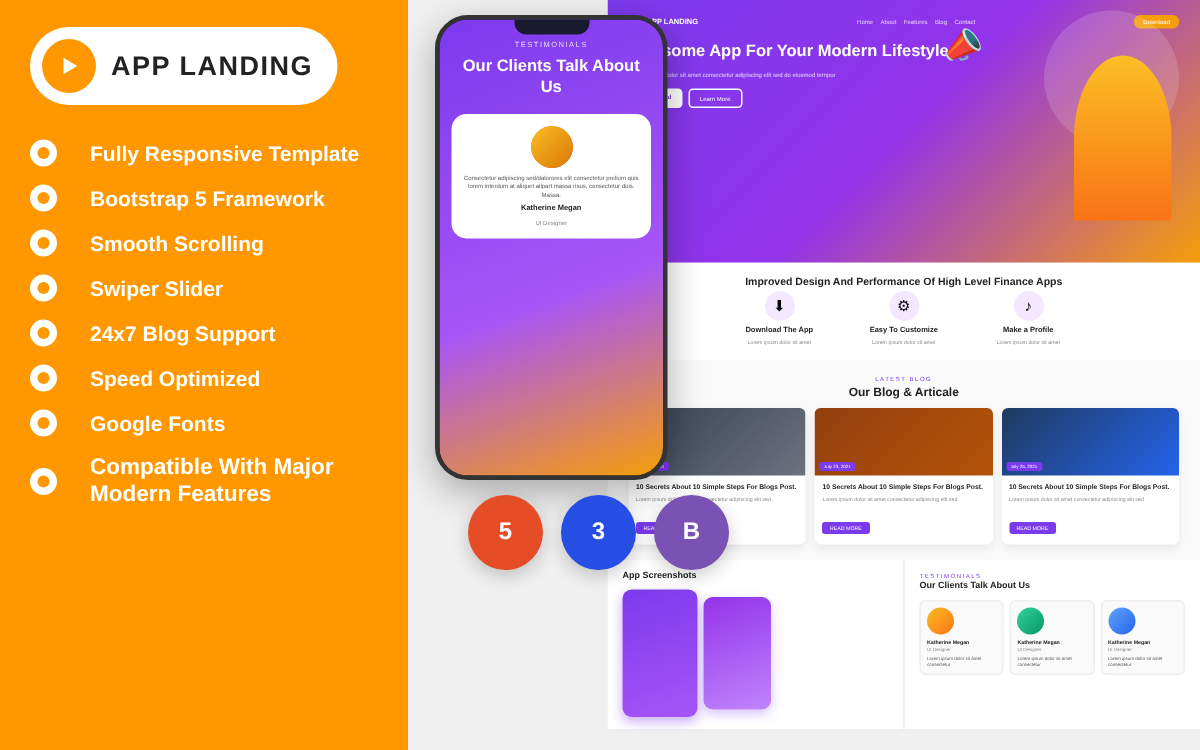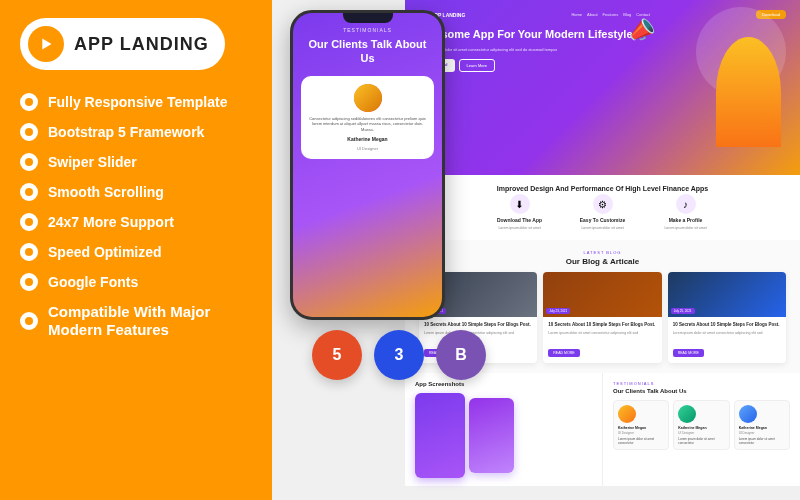--- a/index.html
+++ b/index.html
@@ -60,21 +60,21 @@
     .feature-list {
       list-style: none;
       display: flex;
       flex-direction: column;
       gap: 2px;
     }
 
     .feature-item {
       display: flex;
       align-items: center;
-      gap: 10px;
+      gap: 22px;
       padding: 5px 0;
     }
 
     .feature-bullet {
       width: 18px;
       height: 18px;
       min-width: 18px;
       border-radius: 50%;
       background: white;
       border: 3px solid white;
@@ -669,33 +669,33 @@
     <li class="feature-item">
       <div class="feature-bullet">
           <div class="feature-bullet-inner"></div>
         </div>
       <span class="feature-label">Bootstrap 5 Framework</span>
     </li>
     <li class="feature-item">
       <div class="feature-bullet">
           <div class="feature-bullet-inner"></div>
         </div>
+      <span class="feature-label">Smooth Scrolling</span>
+    </li>
+    <li class="feature-item">
+      <div class="feature-bullet">
+          <div class="feature-bullet-inner"></div>
+        </div>
       <span class="feature-label">Swiper Slider</span>
     </li>
     <li class="feature-item">
       <div class="feature-bullet">
           <div class="feature-bullet-inner"></div>
         </div>
-      <span class="feature-label">Smooth Scrolling</span>
-    </li>
-    <li class="feature-item">
-      <div class="feature-bullet">
-          <div class="feature-bullet-inner"></div>
-        </div>
-      <span class="feature-label">24x7 More Support</span>
+      <span class="feature-label">24x7 Blog Support</span>
     </li>
     <li class="feature-item">
       <div class="feature-bullet">
           <div class="feature-bullet-inner"></div>
         </div>
       <span class="feature-label">Speed Optimized</span>
     </li>
     <li class="feature-item">
       <div class="feature-bullet">
           <div class="feature-bullet-inner"></div>

